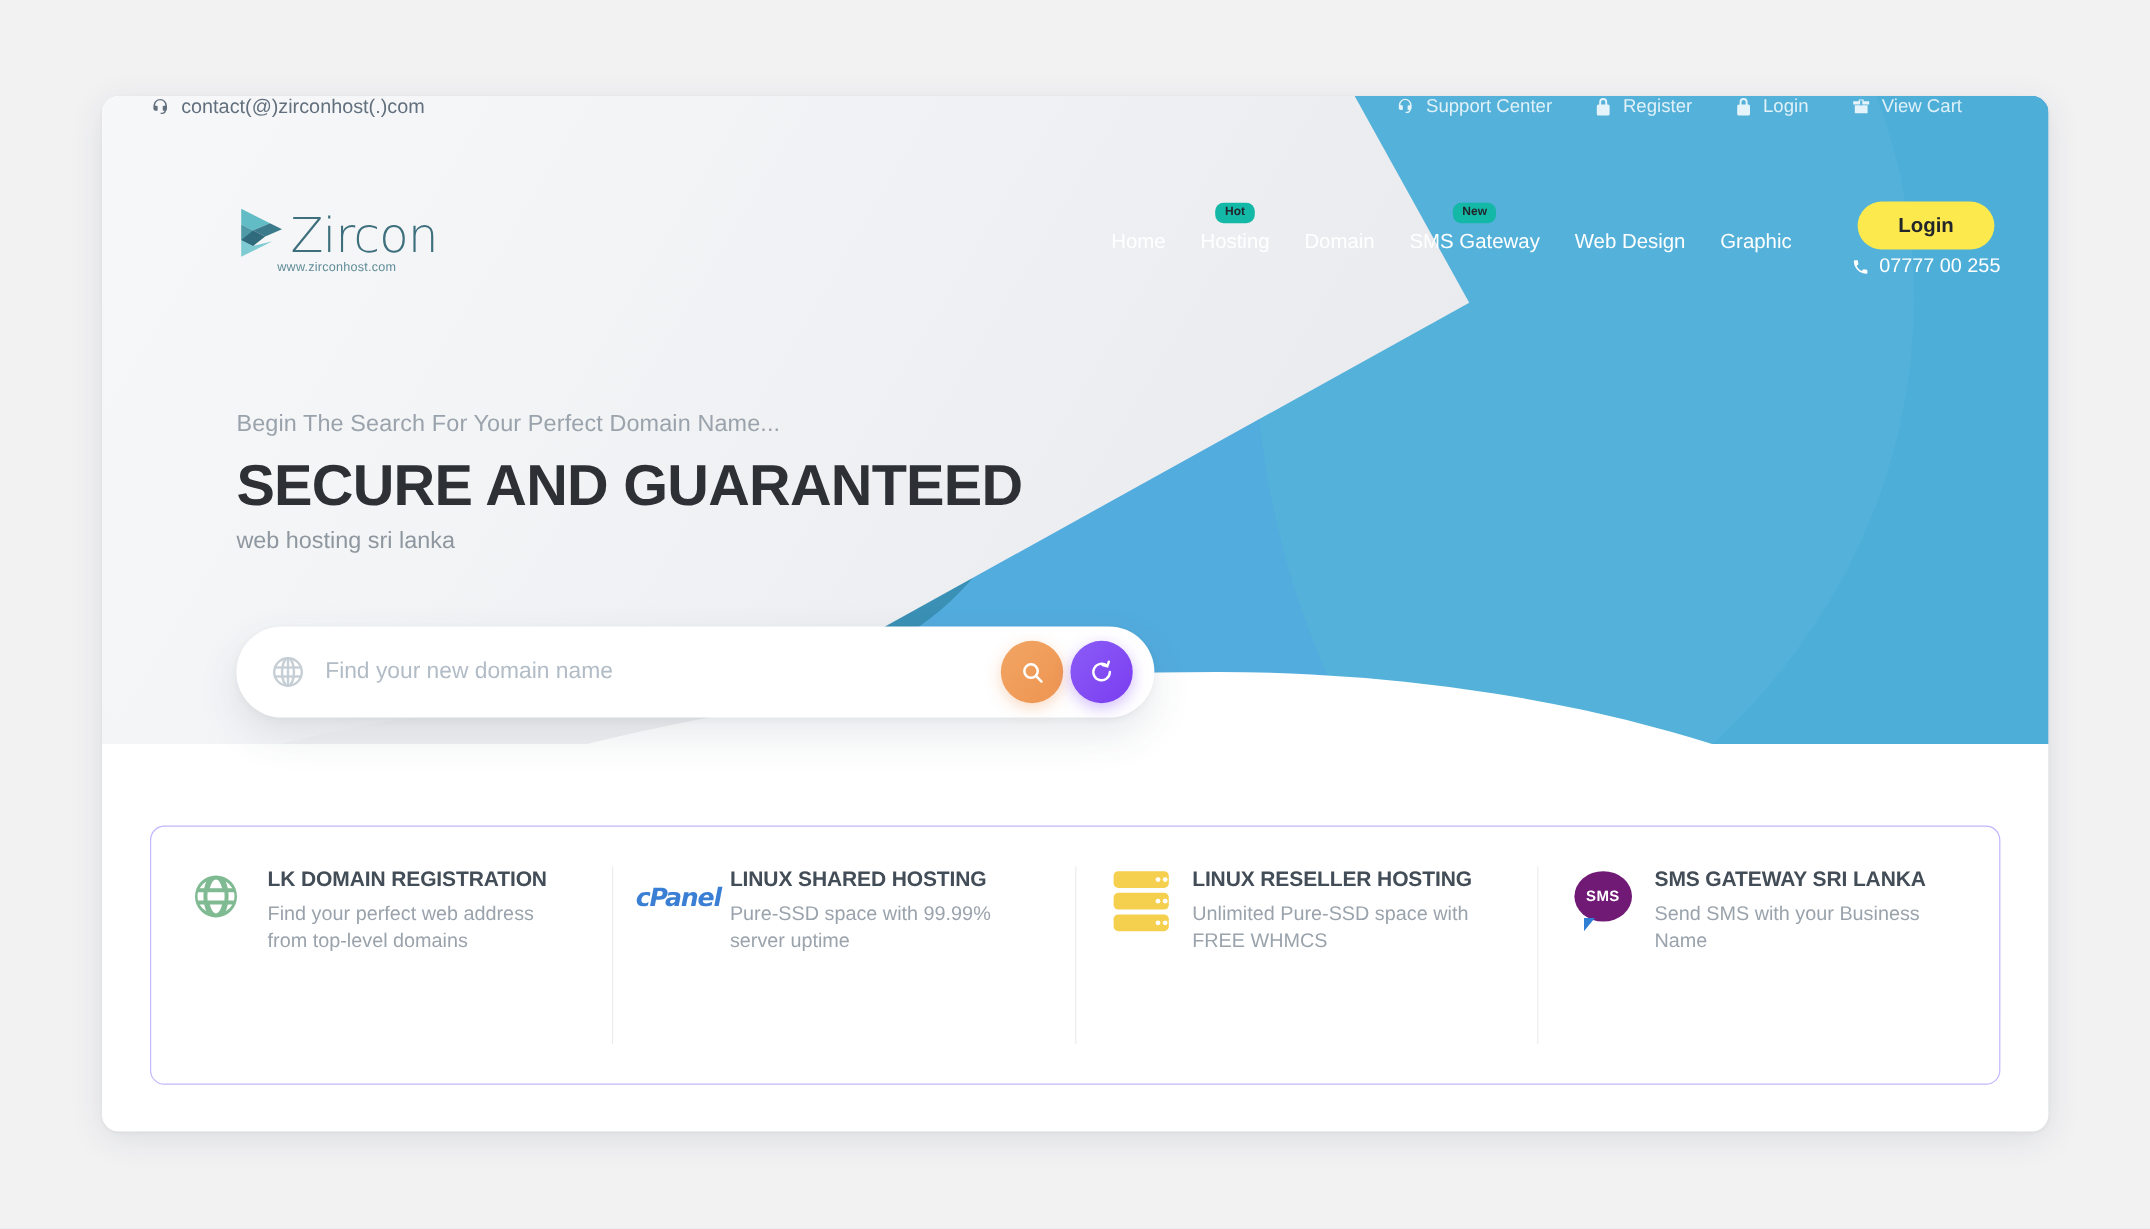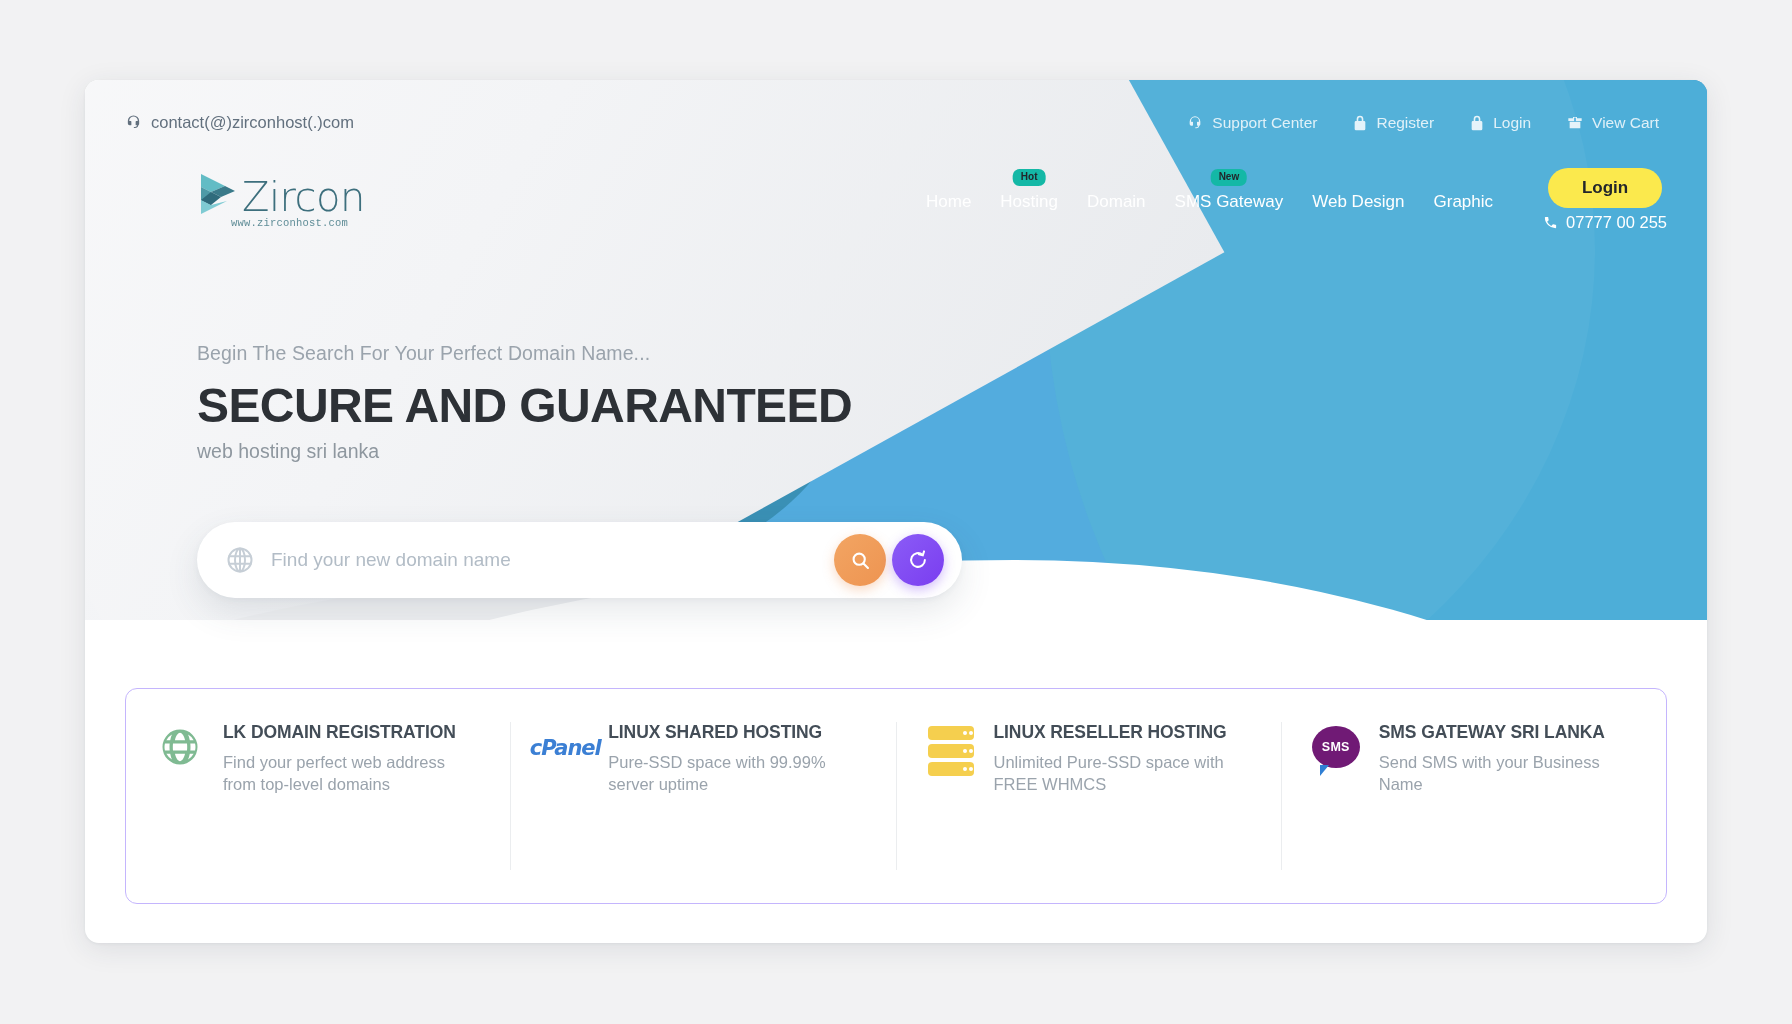--- a/index.html
+++ b/index.html
@@ -88,29 +88,29 @@
     position:absolute; left:-200px; top:497px;
     width:1200px; height:300px;
     background:#eff0f2;
     border-radius:60% 40% 0 0 / 100% 100% 0 0;
   }
 
   
   #topbar{
     position:absolute; left:0; top:0;
     width:1622px; height:52px;
-    display:flex; align-items:flex-end;
+    display:flex; align-items:flex-start;
   }
   #contact-email{
     margin-left:40px;
     display:flex; align-items:center; gap:9px;
     color:#62707e; font-size:16.5px;
   }
   #topnav{
-    margin-left:auto; margin-right:48px;
+    margin-left:auto; margin-right:72px;
     display:flex; align-items:center; gap:36px;
   }
   .topnav-item{
     display:flex; align-items:center; gap:9px;
     color:rgba(255,255,255,.82);
     font-size:15.5px; cursor:pointer; white-space:nowrap;
   }
   .ico{ display:inline-flex; align-items:center; justify-content:center; }
 
   
@@ -121,21 +121,21 @@
   }
   #logo{ margin-left:112px; width:150px; }
   #logo-row{ display:flex; align-items:flex-end; gap:3px; }
   #logo-word{
     font-size:40px; color:#3d6f7d; letter-spacing:-.5px;
     font-family:"DejaVu Sans", sans-serif; font-weight:300; line-height:.92;
   }
   #logo-url{
     margin-top:1px; margin-left:34px;
     font-size:10.5px; color:#5f8d97; letter-spacing:.2px;
-    font-family:Liberation Mono, monospace;
+    font-family:Liberation Sans, sans-serif;
   }
 
   #mainnav{
     margin-left:auto; margin-right:34px;
     display:flex; align-items:center; gap:29px;
     position:relative; top:2px;
   }
   .navitem{
     position:relative;
     color:#ffffff; font-size:17px; font-weight:500;

